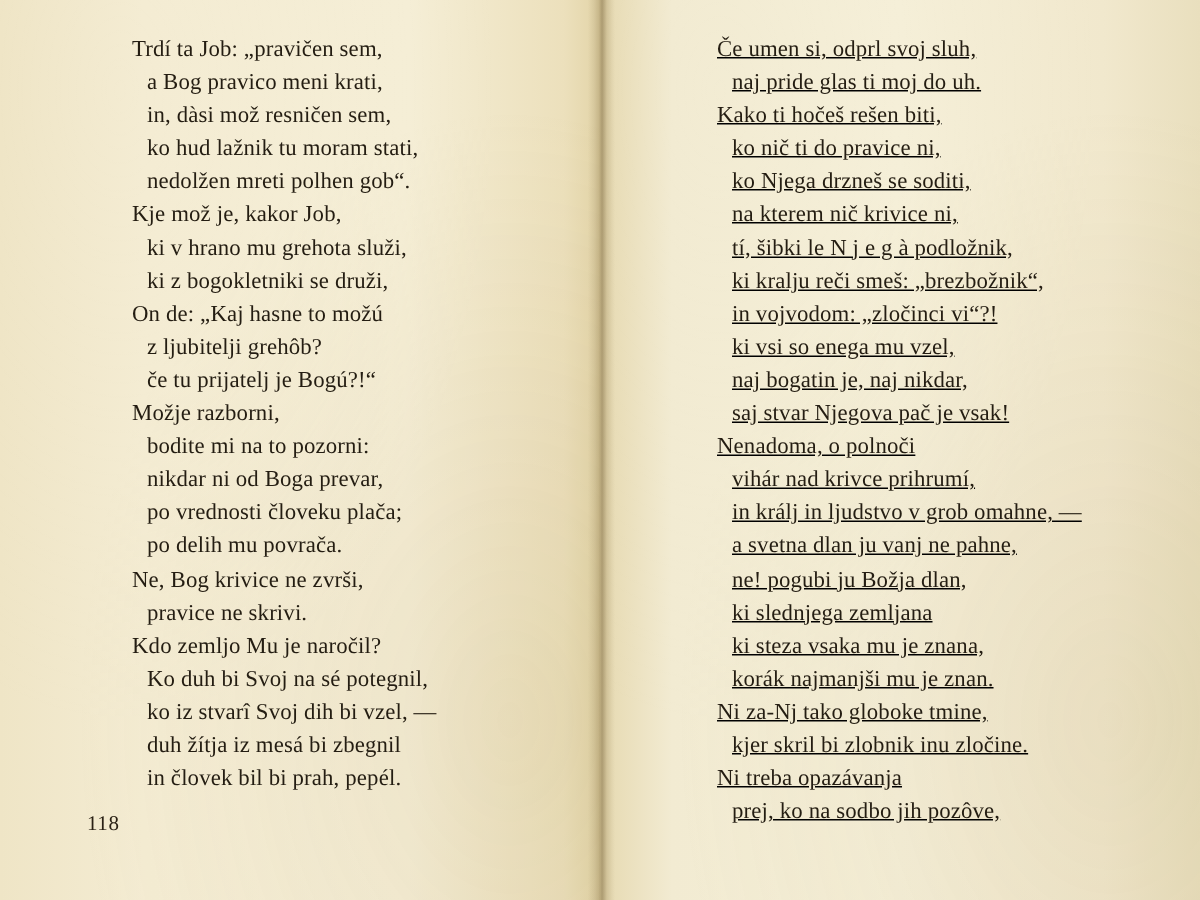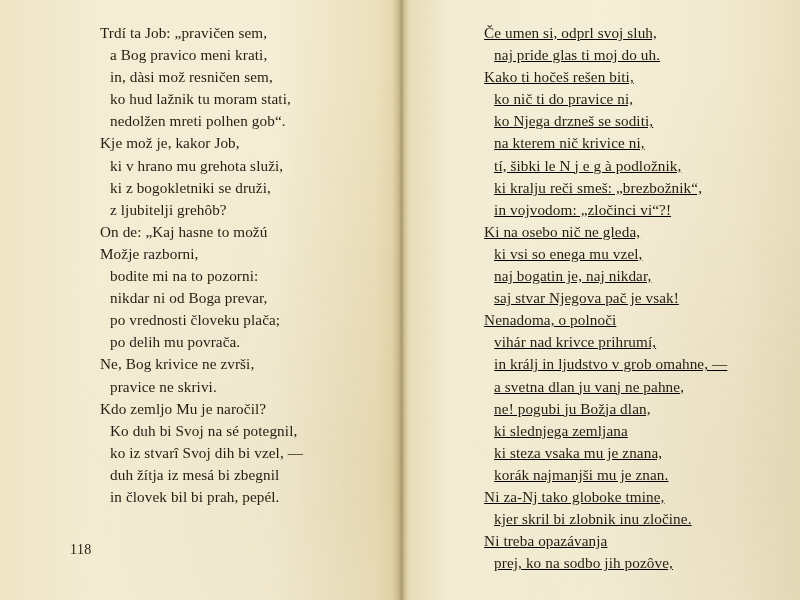--- a/index.html
+++ b/index.html
@@ -32,21 +32,20 @@
         #e9dfbe 100%);
   }
   .page {
     position: relative;
     width: 400px;
     height: 600px;
     box-sizing: border-box;
   }
   .page-left {
     padding: 22px 24px 0 88px;
-    margin-left: 12px;
   }
   .page-right {
     padding: 22px 24px 0 78px;
     text-decoration: underline;
   }
   .grain {
     position: absolute;
     inset: 0;
     pointer-events: none;
     background:
@@ -100,22 +99,23 @@
   <div class="page page-left">
     <div class="poem">
       <div class="line">Trdí ta Job: „pravičen sem,</div>
       <div class="line indent-1">a Bog pravico meni krati,</div>
       <div class="line indent-1">in, dàsi mož resničen sem,</div>
       <div class="line indent-1">ko hud lažnik tu moram stati,</div>
       <div class="line indent-1">nedolžen mreti polhen gob“.</div>
       <div class="line">Kje mož je, kakor Job,</div>
       <div class="line indent-1">ki v hrano mu grehota služi,</div>
       <div class="line indent-1">ki z bogokletniki se druži,</div>
+      <div class="line">On de: „Kaj hasne to možú</div>
       <div class="line indent-1">z ljubitelji grehôb?</div>
-      <div class="line">On de: „Kaj hasne to možú</div>
+      <div class="line indent-1">če tu prijatelj je Bogú?!“</div>
       <div class="line">Možje razborni,</div>
       <div class="line indent-1">bodite mi na to pozorni:</div>
       <div class="line indent-1">nikdar ni od Boga prevar,</div>
       <div class="line indent-1">po vrednosti človeku plača;</div>
       <div class="line indent-1">po delih mu povrača.</div>
       <div class="line">Ne, Bog krivice ne zvrši,</div>
       <div class="line indent-1">pravice ne skrivi.</div>
       <div class="line">Kdo zemljo Mu je naročil?</div>
       <div class="line indent-1">Ko duh bi Svoj na sé potegnil,</div>
       <div class="line indent-1">ko iz stvarî Svoj dih bi vzel, —</div>
@@ -130,21 +130,20 @@
     <div class="poem">
       <div class="line">Če umen si, odprl svoj sluh,</div>
       <div class="line indent-1">naj pride glas ti moj do uh.</div>
       <div class="line">Kako ti hočeš rešen biti,</div>
       <div class="line indent-1">ko nič ti do pravice ni,</div>
       <div class="line indent-1">ko Njega drzneš se soditi,</div>
       <div class="line indent-1">na kterem nič krivice ni,</div>
       <div class="line indent-1">tí, šibki le N j e g à podložnik,</div>
       <div class="line indent-1">ki kralju reči smeš: „brezbožnik“,</div>
       <div class="line indent-1">in vojvodom: „zločinci vi“?!</div>
-      <div class="line">Ki na osebo nič ne gleda,</div>
       <div class="line indent-1">ki vsi so enega mu vzel,</div>
       <div class="line indent-1">naj bogatin je, naj nikdar,</div>
       <div class="line indent-1">saj stvar Njegova pač je vsak!</div>
       <div class="line">Nenadoma, o polnoči</div>
       <div class="line indent-1">vihár nad krivce prihrumí,</div>
       <div class="line indent-1">in králj in ljudstvo v grob omahne, —</div>
       <div class="line indent-1">a svetna dlan ju vanj ne pahne,</div>
       <div class="line indent-1">ne! pogubi ju Božja dlan,</div>
       <div class="line indent-1">ki slednjega zemljana</div>
       <div class="line indent-1">ki steza vsaka mu je znana,</div>

